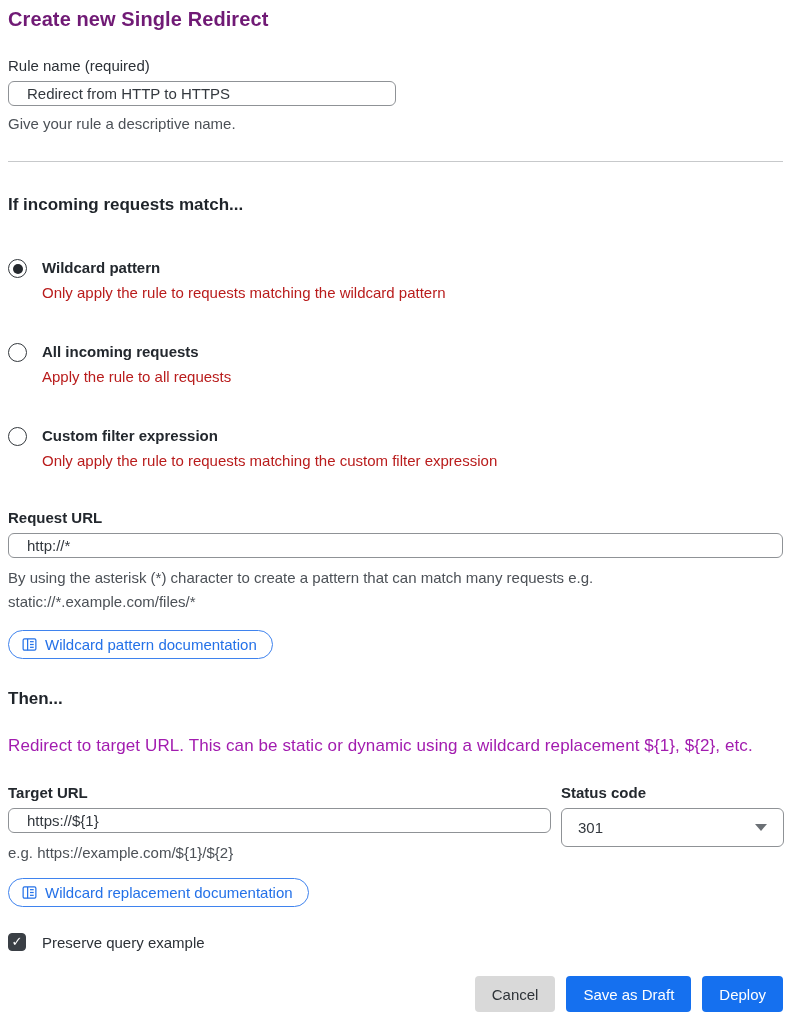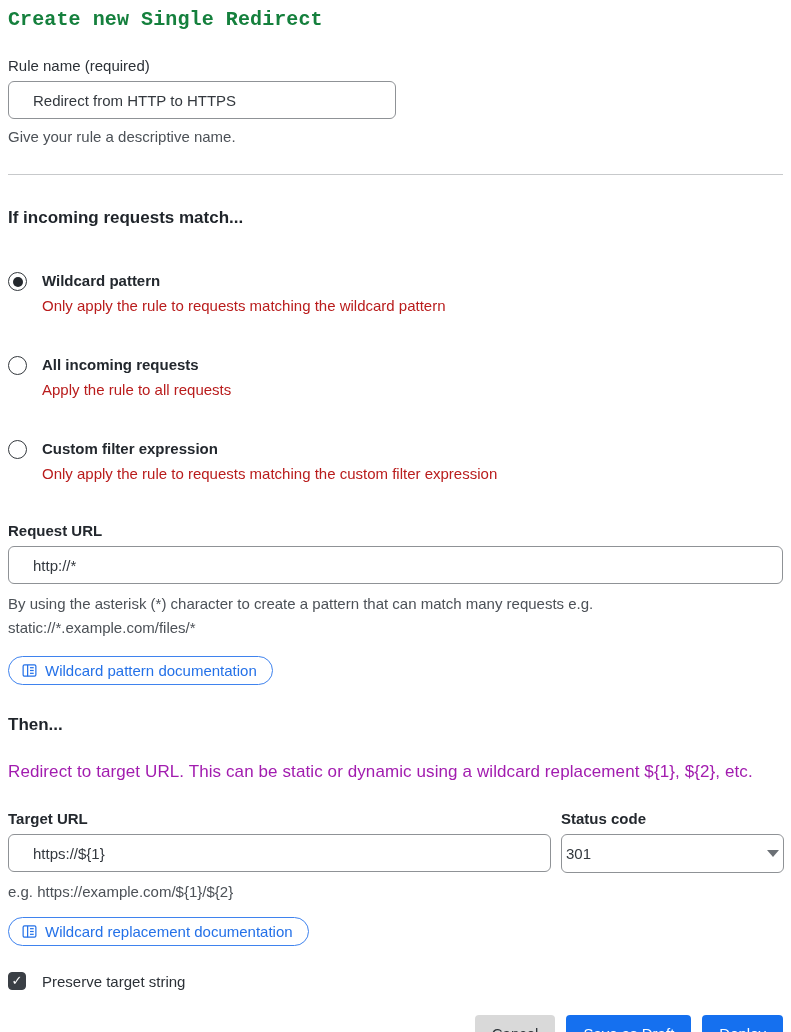--- a/index.html
+++ b/index.html
@@ -7,39 +7,38 @@
   body {
     width: 791px;
     font-family: "Liberation Sans", "DejaVu Sans", sans-serif;
     color: #24292f;
   }
   .page { padding: 8px 8px 10px 8px; width: 791px; }
 
   h1.page-title {
     font-size: 20px;
     font-weight: 700;
-    color: #15803d;
+    color: #701a75;
     letter-spacing: 0.1px;
     margin-bottom: 26px;
-    font-family: Liberation Mono, monospace;
   }
 
   .field-label {
     display: block;
     font-size: 15px;
     color: #2b3036;
     margin-bottom: 7px;
   }
   .field-label.bold { font-weight: 700; color: #23282e; }
 
   input.text-input {
-    height: 38px;
+    height: 25px;
     border: 1px solid #8f9296;
     border-radius: 6px;
-    padding: 0 24px;
+    padding: 0 18px;
     font-size: 15px;
     font-family: "Liberation Sans", "DejaVu Sans", sans-serif;
     color: #33383e;
     background: #fff;
     outline: none;
   }
   .rule-name-input { width: 388px; }
   .full-input { width: 775px; }
 
   .help-text {
@@ -125,21 +124,21 @@
 
   .select-box {
     width: 223px;
     height: 39px;
     border: 1px solid #8f9296;
     border-radius: 6px;
     background: #fff;
     display: flex;
     align-items: center;
     justify-content: space-between;
-    padding: 0 4px;
+    padding: 0 16px;
     font-size: 15px;
     color: #33383e;
     cursor: pointer;
   }
   .caret {
     width: 0; height: 0;
     border-left: 6px solid transparent;
     border-right: 6px solid transparent;
     border-top: 7px solid #6b7075;
   }
@@ -281,21 +280,21 @@
       <div class="select-box">
         <span>301</span>
         <span class="caret"></span>
       </div>
     </div>
   </div>
 
   
   <div class="checkbox-row">
     <span class="checkbox-control on"><span class="check">✓</span></span>
-    <span class="checkbox-label">Preserve target string</span>
+    <span class="checkbox-label">Preserve query example</span>
   </div>
 
   
   <div class="footer-actions">
     <button class="btn btn-cancel">Cancel</button>
     <button class="btn btn-primary">Save as Draft</button>
     <button class="btn btn-primary">Deploy</button>
   </div>
 
 </div>

